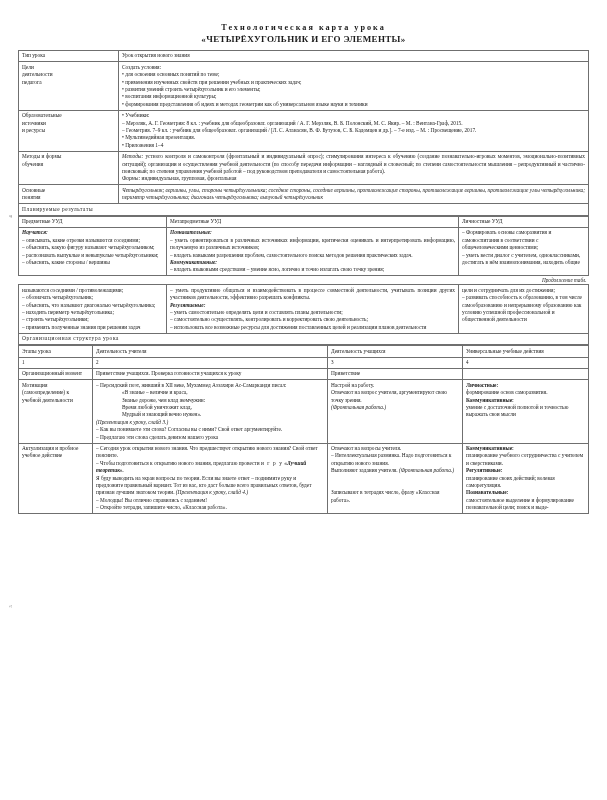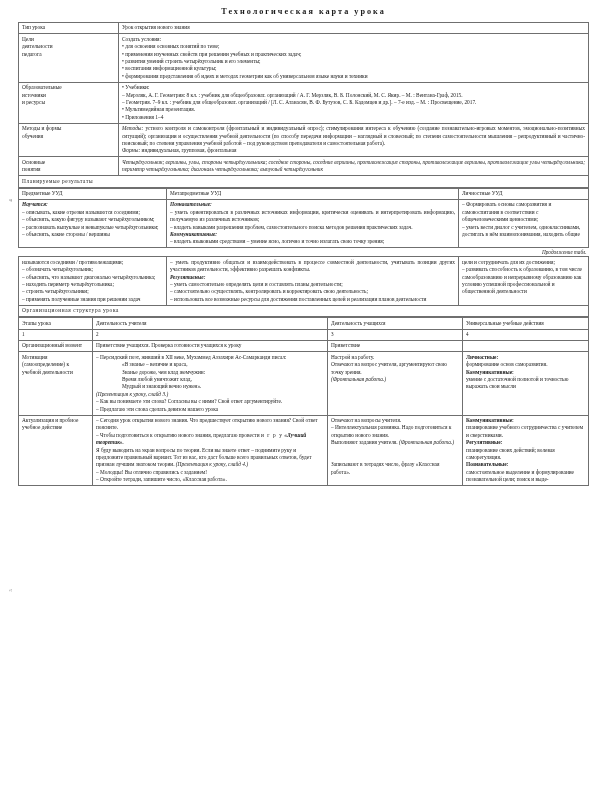--- a/index.html
+++ b/index.html
@@ -19,20 +19,21 @@
     position: relative;
     width: 607px;
     height: 800px;
     padding: 0;
     box-sizing: border-box;
   }
   
   .doc-title-wrap {
     text-align: center;
     padding-top: 6px;
+    margin-top: 16px;
   }
   .doc-title-1 {
     font-size: 8.2px;
     letter-spacing: 2.0px;
     font-weight: bold;
     line-height: 11px;
   }
   .doc-title-2 {
     font-size: 9.0px;
     letter-spacing: 0.35px;
@@ -101,20 +102,21 @@
   .gap-sm { height: 5px; }
   .tiny { font-size: 5.1px; }
 </style>
 </head>
 <body>
 
 <div class="page">
 
   <div class="doc-title-wrap">
     <div class="doc-title-1">Технологическая карта урока</div>
+    <div class="doc-title-2">«ЧЕТЫРЁХУГОЛЬНИК И ЕГО ЭЛЕМЕНТЫ»</div>
   </div>
 
   <div class="gap-sm"></div>
 
   <table class="tk">
     <colgroup>
         <col style="width:100px">
         <col style="width:470px">
       </colgroup>
     <tbody>

